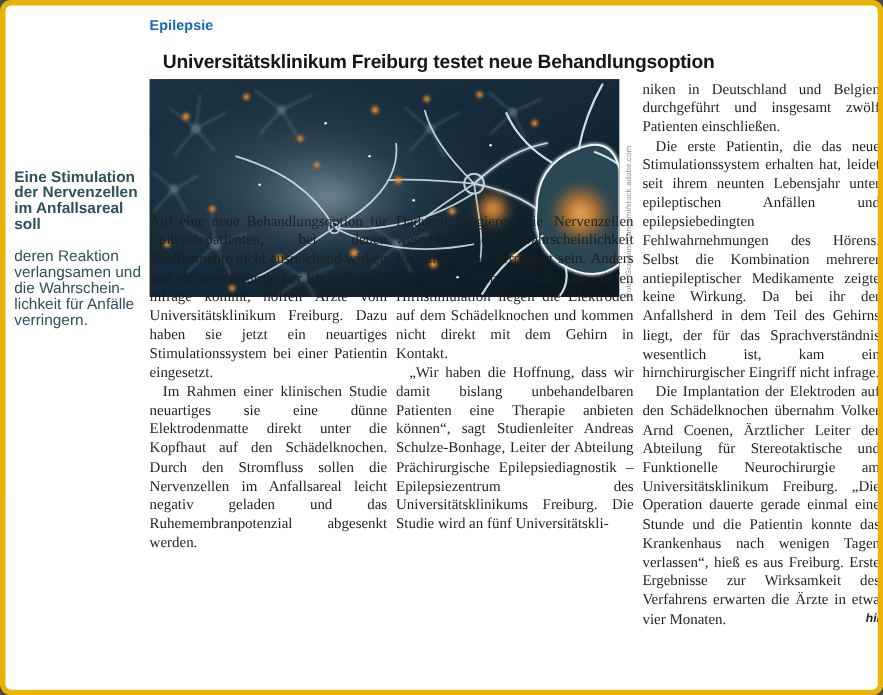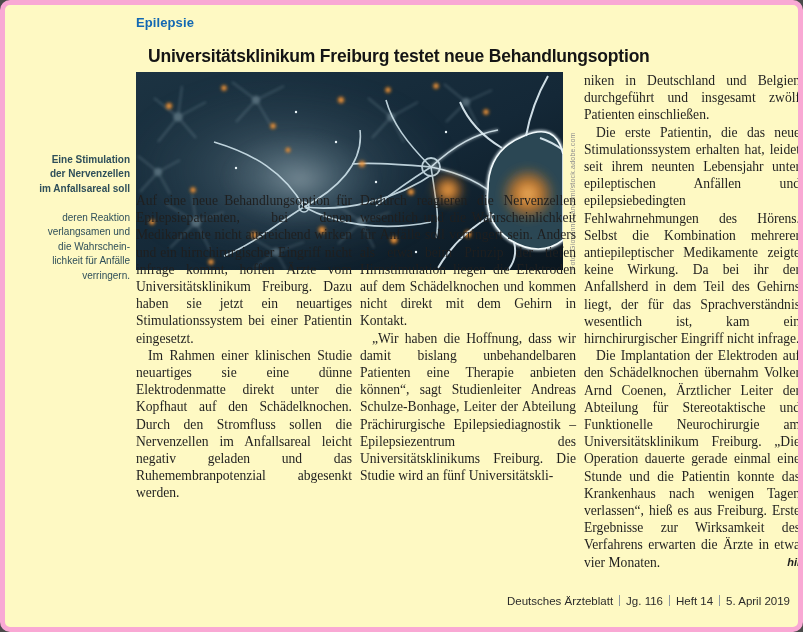--- a/index.html
+++ b/index.html
@@ -1,31 +1,31 @@
 <!DOCTYPE html>
 <html lang="de"><head>
 <meta charset="utf-8">
 <style>
   html,body{margin:0;padding:0;background:#4a4a4a;}
   .page{
     position:relative;width:803px;height:632px;box-sizing:border-box;
-    background:#fef9c3;border:5px solid #f9a8d4;border-radius:10px;overflow:hidden;
+    background:#ffffff;border:5px solid #eab308;border-radius:10px;overflow:hidden;
     font-family:"Liberation Sans",sans-serif;
   }
   .kicker{
     position:absolute;left:131px;top:10px;
     font-size:13px;font-weight:bold;color:#1268b3;letter-spacing:.1px;
   }
   .headline{
     position:absolute;left:131px;top:29px;width:650px;
     font-size:17.5px;font-weight:bold;color:#151515;letter-spacing:-.2px;
   }
   .caption{
-    position:absolute;left:8px;top:133px;width:117px;text-align:right;
-    font-size:10px;line-height:14.5px;color:#2f4f5a;white-space:pre-line;
+    position:absolute;left:8px;top:133px;width:117px;
+    font-size:14px;line-height:14.5px;color:#2f4f5a;white-space:pre-line;
   }
   .caption .cap-bold{font-weight:bold;display:block;}
   .caption .cap-reg{display:block;}
   .art{position:absolute;left:131px;top:67px;width:664px;height:503px;}
   .figure{position:absolute;left:0;top:0;width:427px;height:198px;overflow:hidden;background:#0d1b25;}
   .credit{
     position:absolute;left:429px;top:0;height:198px;width:15px;
     writing-mode:vertical-rl;transform:rotate(180deg);
     font-size:7px;color:#8d8d8d;text-align:left;letter-spacing:.2px;
     display:flex;align-items:center;
@@ -200,17 +200,14 @@
         <p class="indent">Die Implantation der Elektroden auf den Schädelknochen übernahm Volker Arnd Coenen, Ärztlicher Leiter der Abteilung für Stereotaktische und Funktionelle Neurochirurgie am Universitätsklinikum Freiburg. „Die Operation dauerte gerade einmal eine Stunde und die Patientin konnte das Krankenhaus nach wenigen Tagen verlassen“, hieß es aus Freiburg. Erste Ergebnisse zur Wirksamkeit des Verfahrens erwarten die Ärzte in etwa vier Monaten.</p>
         <div class="author-line">hil</div>
       </div>
     </div>
   </div>
 
   <div class="footer-left">
     <span class="pg-a">A</span><span>698</span>
   </div>
 
-  <div class="footer-right">
-    <span>Deutsches Ärzteblatt</span><span class="sep"></span><span>Jg. 116</span><span class="sep"></span><span>Heft 14</span><span class="sep"></span><span>5. April 2019</span>
-  </div>
 
 </div>
 
 </body></html>

